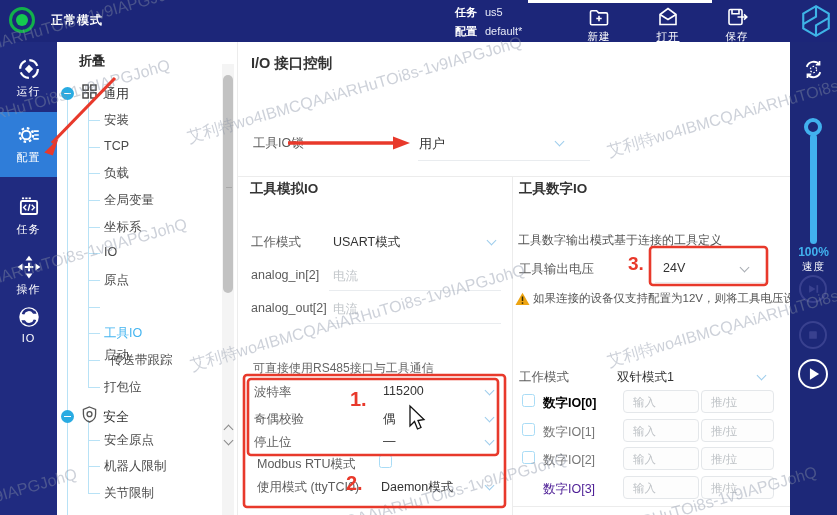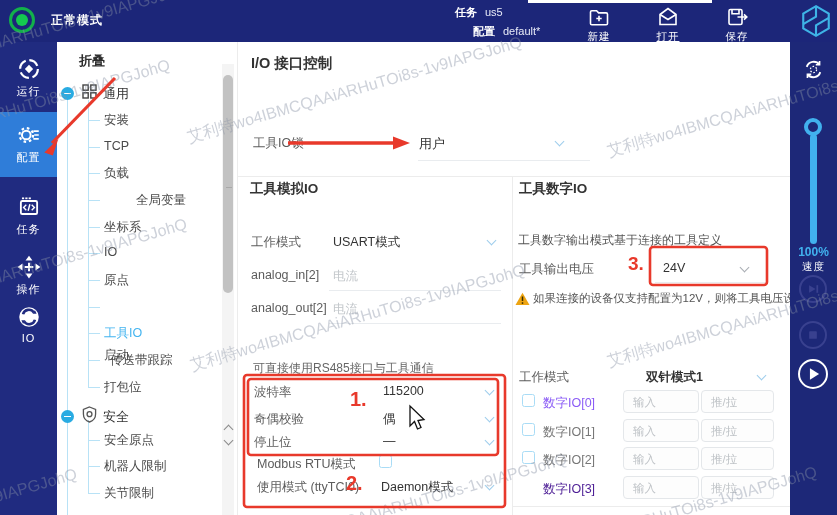--- a/index.html
+++ b/index.html
@@ -89,21 +89,21 @@
     <div class="mode">
       <span class="mode-ring">
           <span class="mode-dot"></span>
         </span>
       <span class="mode-label">正常模式</span>
     </div>
 
     <div class="tb-kv" style="left:455px;top:5px;">
       <b>任务</b><span>us5</span>
     </div>
-    <div class="tb-kv" style="left:473px;top:24px;text-align:right;">
+    <div class="tb-kv" style="left:455px;top:24px;text-align:right;">
       <b>配置</b><span>default*</span>
     </div>
 
     <div class="tb-btn" style="left:582px;">
       <span><svg width="24" height="24" viewBox="0 0 24 24" fill="none" stroke="#fff" stroke-width="1.6">
         <path d="M3.5 18.5 V7 a1.3 1.3 0 0 1 1.3-1.3 H9.6 l2 2.2 h7.6 A1.3 1.3 0 0 1 20.5 9.2 V18.5 a1.3 1.3 0 0 1-1.3 1.3 H4.8 A1.3 1.3 0 0 1 3.5 18.5 Z"></path>
         <path d="M12 10.8 v5.4 M9.3 13.5 h5.4"></path>
           </svg></span>
       <div class="lbl">新建</div>
     </div>
@@ -203,21 +203,21 @@
       <span class="glabel">通用</span>
     </div>
 
     <div class="tline" style="left:31px;top:78px;width:12px;height:1px;"></div>
       <div class="titem" style="left:47px;top:70px;">安装</div>
     <div class="tline" style="left:31px;top:105px;width:12px;height:1px;"></div>
       <div class="titem" style="left:47px;top:97px;">TCP</div>
     <div class="tline" style="left:31px;top:131px;width:12px;height:1px;"></div>
       <div class="titem" style="left:47px;top:123px;">负载</div>
     <div class="tline" style="left:31px;top:158px;width:12px;height:1px;"></div>
-      <div class="titem" style="left:47px;top:150px;margin-left:32px;">全局变量</div>
+      <div class="titem" style="left:47px;top:150px;">全局变量</div>
     <div class="tline" style="left:31px;top:185px;width:12px;height:1px;"></div>
       <div class="titem" style="left:47px;top:177px;">坐标系</div>
     <div class="tline" style="left:31px;top:211px;width:12px;height:1px;"></div>
       <div class="titem" style="left:47px;top:203px;">IO</div>
     <div class="tline" style="left:31px;top:238px;width:12px;height:1px;"></div>
       <div class="titem" style="left:47px;top:230px;">原点</div>
     <div class="tline" style="left:31px;top:265px;width:12px;height:1px;"></div>
       <div class="titem" style="left:47px;top:257px;margin-top:48px;">启动</div>
     <div class="tline" style="left:31px;top:291px;width:12px;height:1px;"></div>
       <div class="titem active" style="left:47px;top:283px;">工具IO</div>
@@ -306,25 +306,25 @@
     <div class="uline" style="left:417px;top:240px;width:113px;"></div>
 
     <span style="position:absolute;left:277px;top:250px;"><svg width="15" height="14" viewBox="0 0 16 15">
       <path d="M8 .8 L15.5 14 H.5 Z" fill="#eda412"></path>
       <rect x="7.2" y="4.8" width="1.6" height="4.8" fill="#3a2c00"></rect>
           <rect x="7.2" y="11" width="1.6" height="1.7" fill="#3a2c00"></rect>
         </svg></span>
     <div class="warn-txt" style="left:295px;top:249px;">如果连接的设备仅支持配置为12V，则将工具电压设为</div>
 
     <div class="flabel" style="left:281px;top:327px;">工作模式</div>
-    <div class="fvalue" style="left:408px;top:327px;font-weight:bold;">双针模式1</div>
+    <div class="fvalue" style="left:379px;top:327px;font-weight:normal;">双针模式1</div>
     <span class="chev" style="left:520px;top:330px;"></span>
 
     <span class="cbox" style="left:284px;top:352px;"></span>
-    <div class="flabel" style="left:305px;top:353px;color:#8b5cf6;">数字IO[0]</div>
+    <div class="flabel" style="left:305px;top:353px;color:#000000;font-weight:bold;">数字IO[0]</div>
     <div class="dinput" style="left:385px;top:348px;width:76px;">输入</div>
     <div class="dinput" style="left:463px;top:348px;width:73px;">推/拉</div>
 
     <span class="cbox" style="left:284px;top:381px;"></span>
     <div class="flabel" style="left:305px;top:382px;color:#777;">数字IO[1]</div>
     <div class="dinput" style="left:385px;top:377px;width:76px;">输入</div>
     <div class="dinput" style="left:463px;top:377px;width:73px;">推/拉</div>
 
     <span class="cbox" style="left:284px;top:409px;"></span>
     <div class="flabel" style="left:305px;top:410px;color:#777;">数字IO[2]</div>

